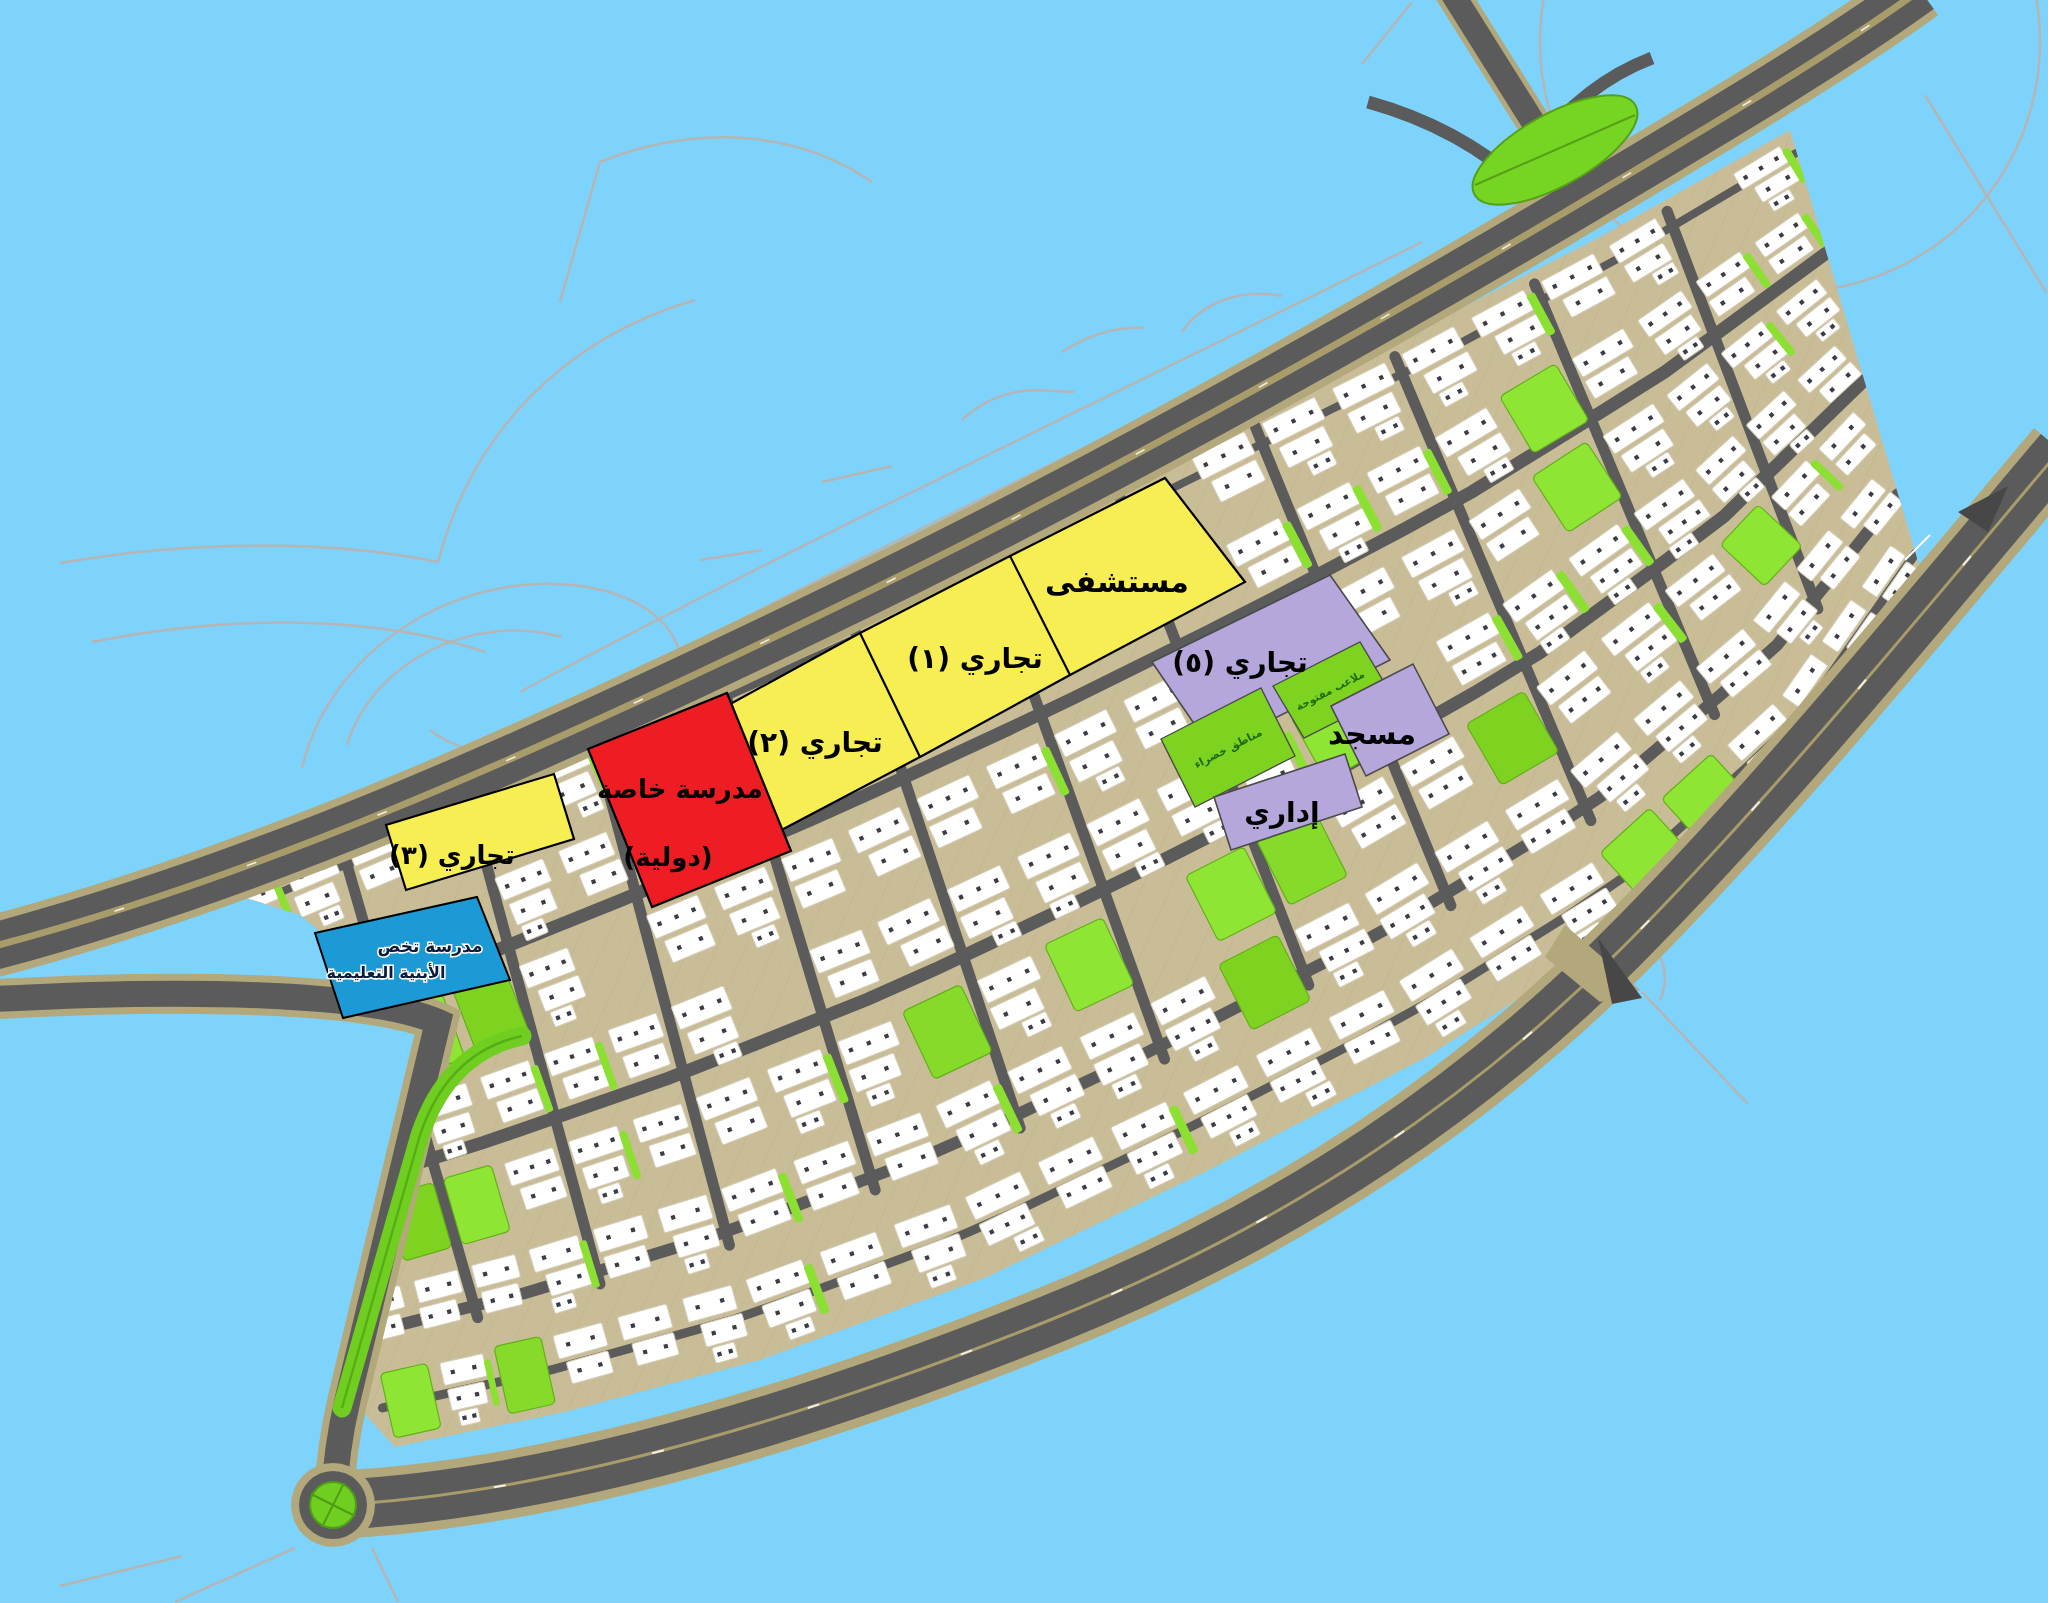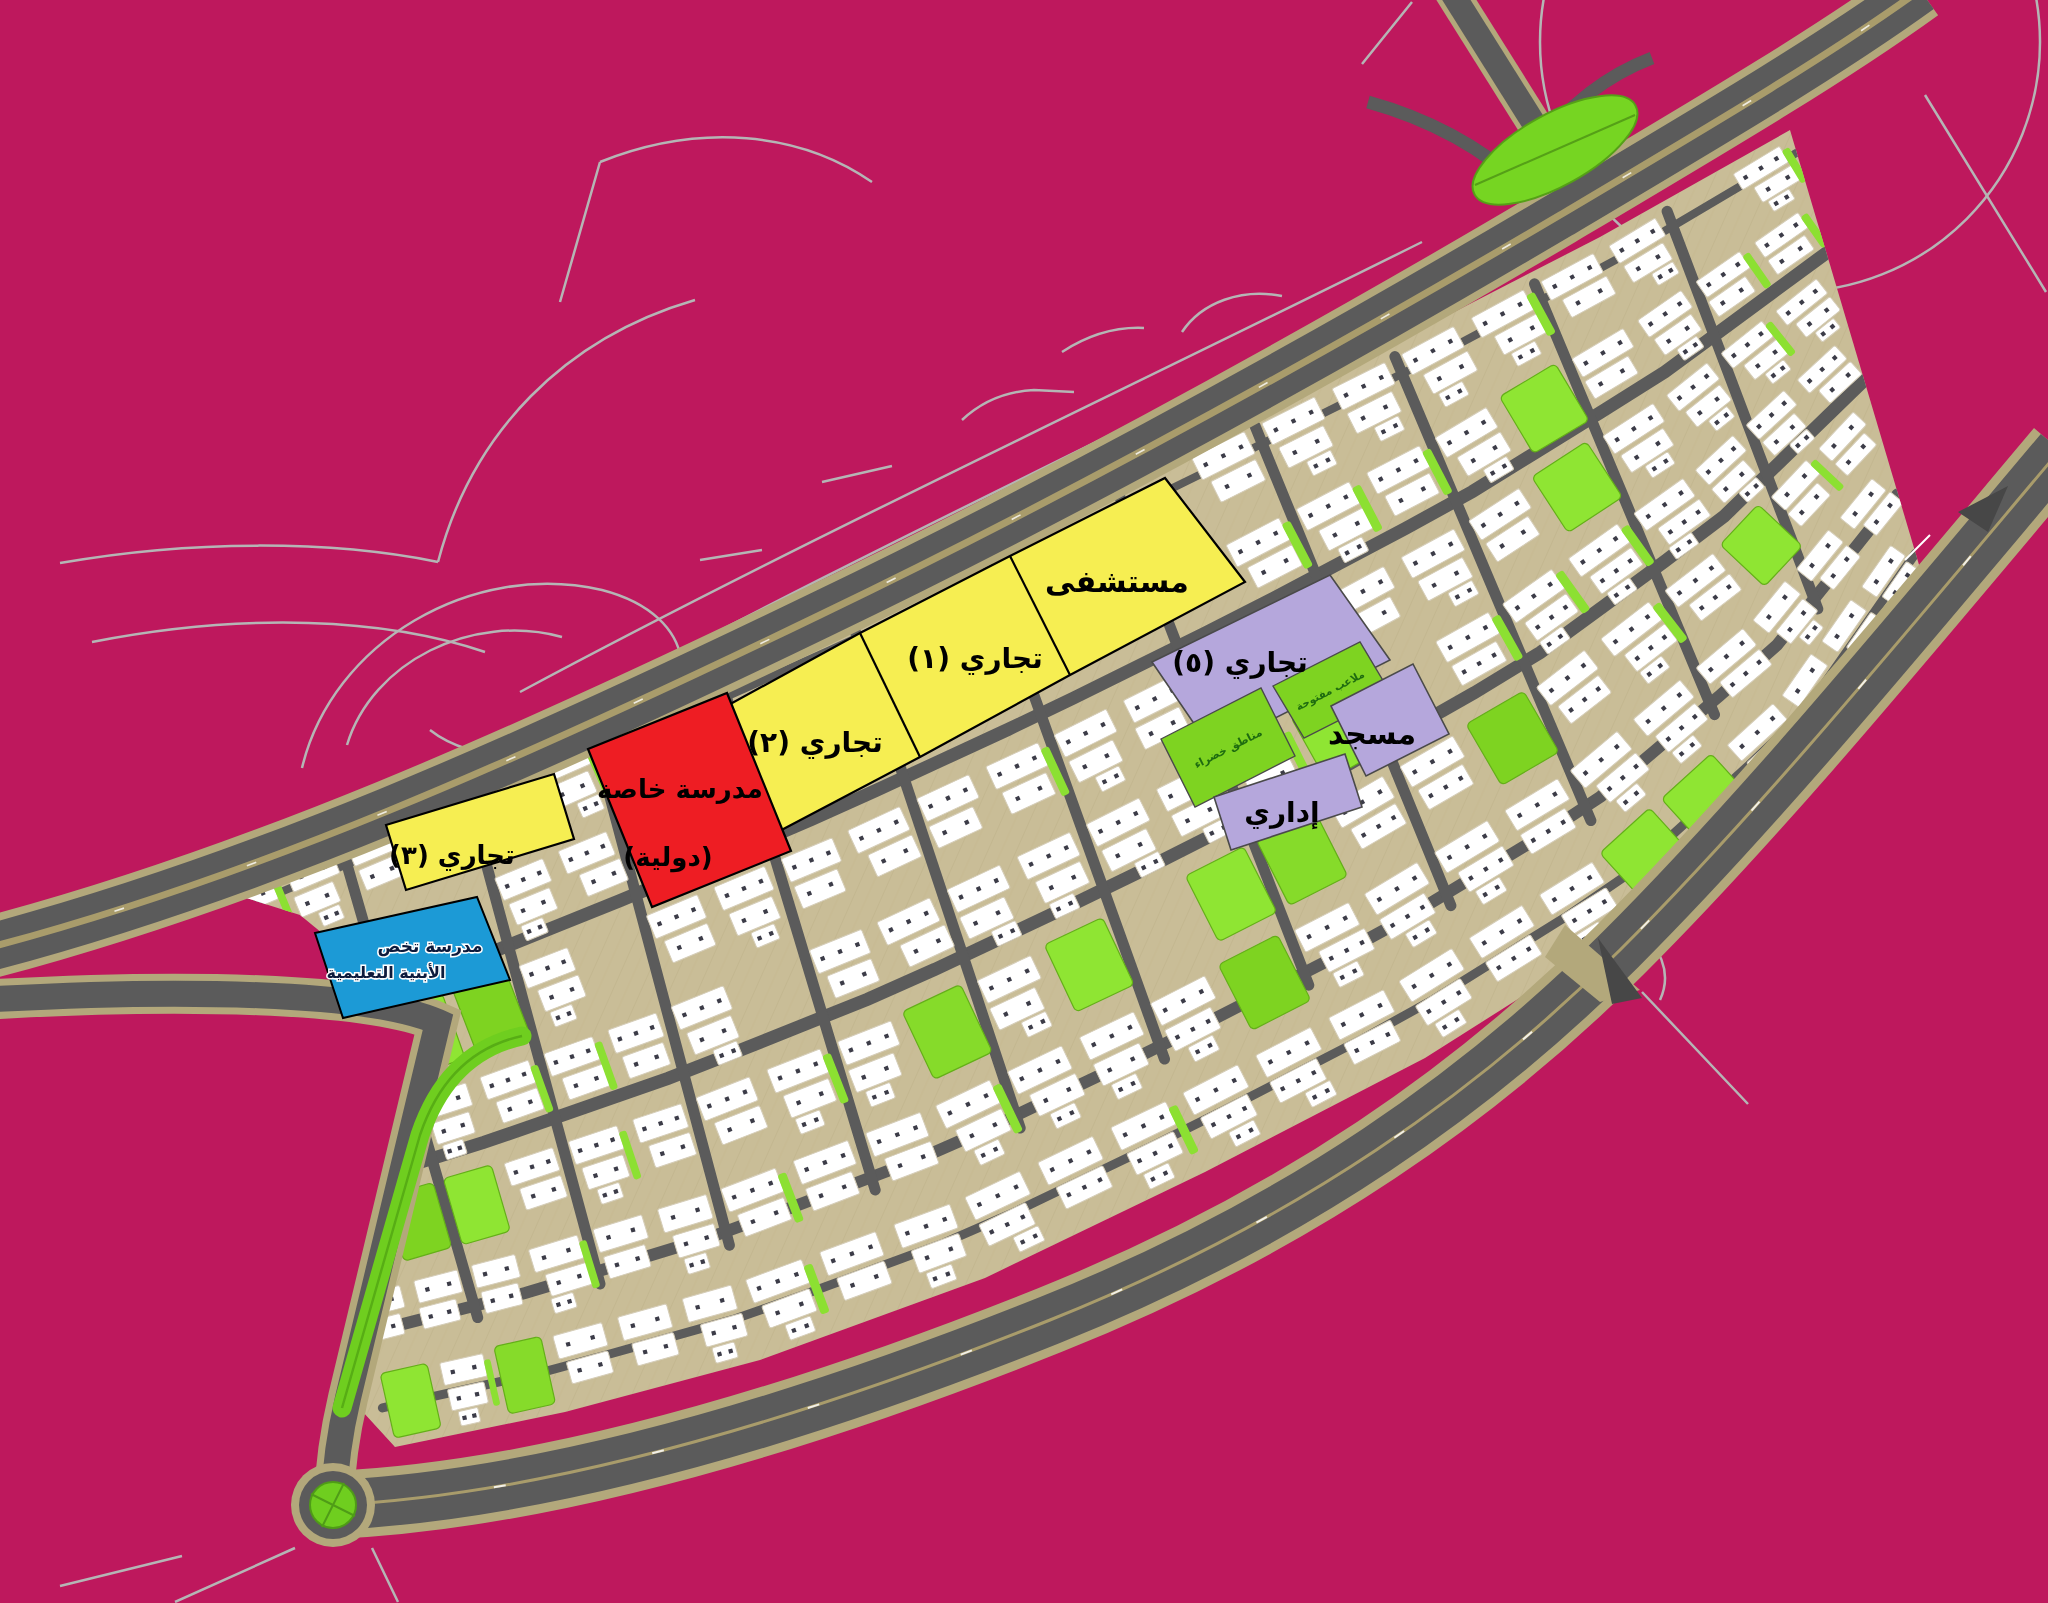--- a/index.html
+++ b/index.html
@@ -1,16 +1,16 @@
 <!DOCTYPE html>
 <html><head>
 <meta charset="utf-8">
 <style>
   html,body{margin:0;padding:0;background:#ffffff;}
-  .canvas{position:relative;width:2048px;height:1603px;background:#be185d;overflow:hidden;
+  .canvas{position:relative;width:2048px;height:1603px;background:#7dd3fc;overflow:hidden;
           font-family:"DejaVu Sans","Liberation Sans",sans-serif;}
   svg{display:block;}
   text{font-family:"DejaVu Sans","Liberation Sans",sans-serif;direction:rtl;unicode-bidi:plaintext;}
   .zone-label{font-weight:bold;fill:#000;text-anchor:middle;}
   .blue-label{font-weight:bold;fill:#0d1b3d;text-anchor:middle;stroke:#ffffff;stroke-width:3px;paint-order:stroke;}
   .green-label{font-weight:bold;fill:#1e6b10;text-anchor:middle;}
   .outline-roads path, .outline-roads circle{fill:none;stroke:#b5b5b5;stroke-width:2.5;}
 </style>
 </head>
 <body>

